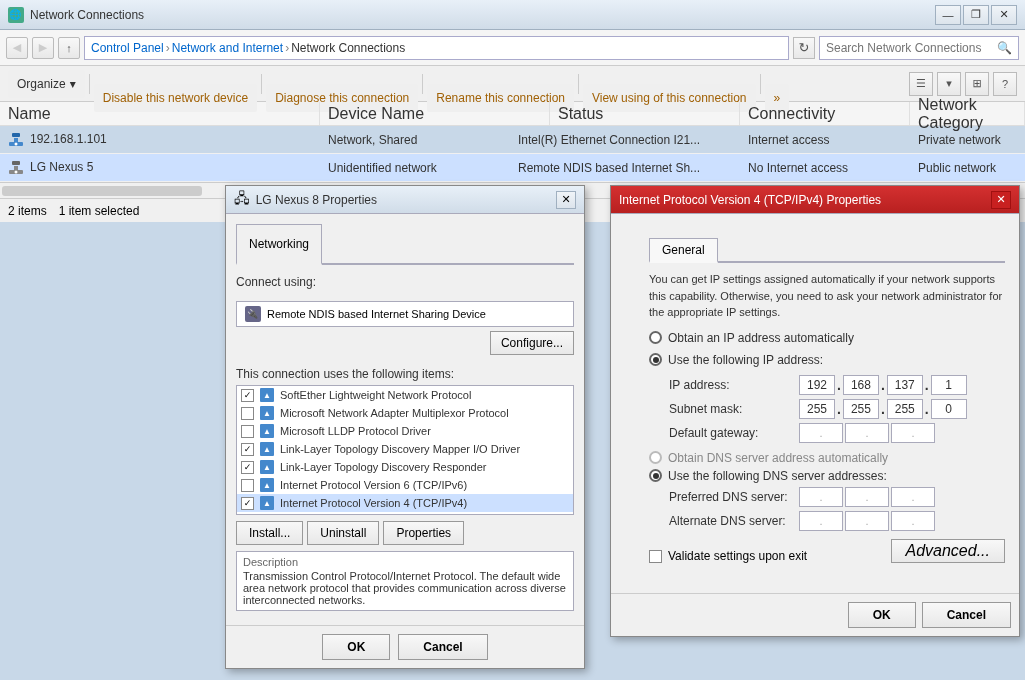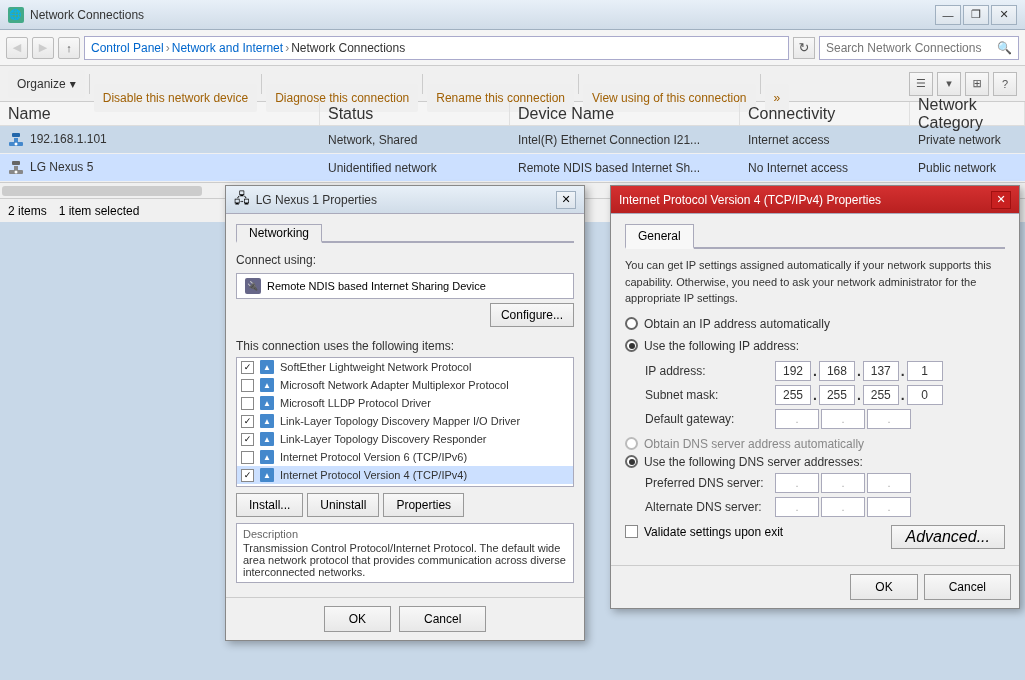--- a/index.html
+++ b/index.html
@@ -60,41 +60,41 @@
     .dialog-overlay { position: absolute; top: 0; left: 0; right: 0; bottom: 0; pointer-events: none; }
 
     
     .dialog { position: absolute; background: #f0f0f0; border: 1px solid #888; box-shadow: 3px 3px 8px rgba(0,0,0,0.3); pointer-events: all; }
     .dialog-title-bar { background: linear-gradient(to bottom, #e8f0f8, #d0dce8); height: 28px; display: flex; align-items: center; justify-content: space-between; padding: 0 8px; border-bottom: 1px solid #aab; }
     .dialog-title-icon { font-size: 14px; margin-right: 6px; }
     .dialog-title-text { font-size: 12px; color: #333; }
     .dialog-close { width: 20px; height: 18px; display: flex; align-items: center; justify-content: center; border: 1px solid #a0b0c0; background: linear-gradient(to bottom, #f0f4f8, #dce4ec); cursor: pointer; font-size: 11px; }
     .dialog-body { padding: 10px; }
     .dialog-tab-bar { display: flex; border-bottom: 2px solid #aab; margin-bottom: 10px; }
-    .dialog-tab { padding: 1px 12px; border: 1px solid #aab; border-bottom: none; background: #e0e8f0; font-size: 12px; cursor: pointer; margin-right: -1px; }
+    .dialog-tab { padding: 12px 12px; border: 1px solid #aab; border-bottom: none; background: #e0e8f0; font-size: 12px; cursor: pointer; margin-right: -1px; }
     .dialog-tab.active { background: #f0f0f0; border-bottom: 2px solid #f0f0f0; margin-bottom: -2px; font-weight: 500; }
-    .connect-using { font-size: 12px; color: #333; margin-bottom: 6px; }
+    .connect-using { font-size: 12px; color: #333; margin-bottom: 12px; }
     .adapter-box { background: white; border: 1px solid #aab; padding: 4px 8px; display: flex; align-items: center; gap: 6px; margin-bottom: 4px; }
     .adapter-icon { width: 16px; height: 16px; background: #668; border-radius: 2px; color: white; font-size: 9px; display: flex; align-items: center; justify-content: center; }
     .configure-btn { margin-left: auto; height: 24px; padding: 0 10px; border: 1px solid #999; background: linear-gradient(to bottom, #f8f8f8, #e8e8e8); cursor: pointer; font-size: 12px; display: flex; align-items: center; margin-bottom: 6px; }
     .items-label { font-size: 12px; color: #333; margin-bottom: 4px; }
     .items-list { background: white; border: 1px solid #aab; height: 130px; overflow-y: auto; }
     .item-row { display: flex; align-items: center; gap: 6px; padding: 2px 4px; font-size: 12px; cursor: pointer; }
     .item-row.selected-item { background: #cce0ff; }
     .item-checkbox { width: 13px; height: 13px; border: 1px solid #888; background: white; display: flex; align-items: center; justify-content: center; font-size: 9px; flex-shrink: 0; }
     .item-checkbox.checked { background: #fff; }
     .item-icon { width: 14px; height: 14px; background: #4488cc; border-radius: 1px; flex-shrink: 0; display: flex; align-items: center; justify-content: center; color: white; font-size: 8px; }
     .item-label { font-size: 11px; color: #333; }
     .dialog-action-btns { display: flex; gap: 4px; margin-top: 6px; }
     .action-btn { height: 24px; padding: 0 12px; border: 1px solid #999; background: linear-gradient(to bottom, #f8f8f8, #e8e8e8); cursor: pointer; font-size: 12px; display: flex; align-items: center; }
     .desc-box { border: 1px solid #aab; background: white; padding: 4px 6px; margin-top: 6px; }
     .desc-label { font-size: 11px; color: #666; margin-bottom: 2px; }
     .desc-text { font-size: 11px; color: #333; }
     .dialog-footer { display: flex; justify-content: center; gap: 8px; padding: 8px; border-top: 1px solid #ccc; margin-top: 4px; }
-    .footer-btn { height: 26px; padding: 0 24px; border: 1px solid #999; background: linear-gradient(to bottom, #f8f8f8, #e8e8e8); cursor: pointer; font-size: 12px; display: flex; align-items: center; }
+    .footer-btn { height: 26px; padding: 0 24px; border: 1px solid #999; background: linear-gradient(to bottom, #f8f8f8, #e8e8e8); cursor: pointer; font-size: 12px; display: flex; align-items: center; font-weight: bold; }
 
     
     .ipv4-dialog { top: 185px; left: 610px; width: 410px; }
     .ipv4-title-bar { background: linear-gradient(to bottom, #d43030, #b82020); justify-content: space-between; }
     .ipv4-title-text { color: white; }
     .ipv4-close { background: #c82020; border-color: #a01010; color: white; }
     .general-tab-bar { display: flex; border-bottom: 2px solid #aab; margin-bottom: 8px; }
     .general-tab { padding: 4px 12px; border: 1px solid #aab; border-bottom: none; background: #e0e8f0; font-size: 12px; cursor: pointer; }
     .general-tab.active { background: #f8f8f8; border-bottom: 2px solid #f8f8f8; margin-bottom: -2px; }
     .info-text { font-size: 11px; color: #333; line-height: 1.5; margin-bottom: 10px; }
@@ -104,21 +104,21 @@
     .radio-circle.selected::after { content: ''; width: 6px; height: 6px; border-radius: 50%; background: #333; }
     .radio-circle.disabled { border-color: #bbb; }
     .ip-fields { margin-left: 20px; margin-bottom: 8px; }
     .ip-field-row { display: flex; align-items: center; margin-bottom: 4px; }
     .ip-label { width: 130px; font-size: 12px; color: #333; }
     .ip-input-group { display: flex; align-items: center; gap: 2px; }
     .ip-octet { width: 36px; height: 20px; border: 1px solid #aab; text-align: center; font-size: 12px; color: #333; background: white; }
     .ip-dot { font-size: 14px; color: #333; font-weight: bold; }
     .ip-octet.empty { color: #aaa; }
     .dns-section { margin-top: 8px; }
-    .validate-row { display: flex; align-items: flex-start; gap: 6px; margin-top: 8px; }
+    .validate-row { display: flex; align-items: flex-end; gap: 6px; margin-top: 8px; }
     .checkbox-square { width: 13px; height: 13px; border: 1px solid #888; background: white; flex-shrink: 0; }
     .advanced-btn { margin-left: auto; height: 24px; padding: 0 14px; border: 1px solid #999; background: linear-gradient(to bottom, #f8f8f8, #e8e8e8); cursor: pointer; font-size: 16px; font-style: italic; }
     .ipv4-footer { display: flex; justify-content: flex-end; gap: 6px; padding: 8px; border-top: 1px solid #ccc; margin-top: 6px; }
 
     .path-arrow { color: #888; margin: 0 2px; }
     .path-link { color: #0066cc; text-decoration: none; text-align: right; }
   </style>
 </head>
 <body>
 
@@ -170,22 +170,22 @@
   <div class="toolbar-right">
     <button class="view-btn">☰</button>
     <button class="view-btn">▾</button>
     <button class="view-btn">⊞</button>
     <button class="view-btn">?</button>
   </div>
 </div>
 
 <div class="col-headers">
   <div class="col-header col-name">Name</div>
+  <div class="col-header col-device">Device Name</div>
   <div class="col-header col-status">Status</div>
-  <div class="col-header col-device">Device Name</div>
   <div class="col-header col-connectivity">Connectivity</div>
   <div class="col-header col-netcat">Network Category</div>
 </div>
 
 <div class="list-area">
   <div class="list-row">
     <div class="row-cell row-name">
       <div class="net-icon">
         <svg width="16" height="16" viewBox="0 0 16 16">
             <rect x="1" y="10" width="14" height="4" rx="1" fill="#4488cc"></rect>
@@ -234,21 +234,21 @@
     <button class="status-view-btn">⊞</button>
   </div>
 </div>
 
 <div class="dialog-overlay">
 
   <div class="dialog" style="top:185px; left:225px; width:360px;">
     <div class="dialog-title-bar">
       <div style="display:flex; align-items:center;">
         <span class="dialog-title-icon">🖧</span>
-        <span class="dialog-title-text">LG Nexus 1 Properties</span>
+        <span class="dialog-title-text">LG Nexus 8 Properties</span>
       </div>
       <button class="dialog-close">✕</button>
     </div>
     <div class="dialog-body">
       <div class="dialog-tab-bar">
         <div class="dialog-tab active">Networking</div>
       </div>
       <div class="connect-using">Connect using:</div>
       <div class="adapter-box">
         <div class="adapter-icon">🔌</div>
@@ -311,21 +311,21 @@
     </div>
   </div>
 
   <div class="dialog ipv4-dialog">
     <div class="dialog-title-bar ipv4-title-bar">
       <div style="display:flex; align-items:center;">
         <span class="dialog-title-text ipv4-title-text">Internet Protocol Version 4 (TCP/IPv4) Properties</span>
       </div>
       <button class="dialog-close ipv4-close">✕</button>
     </div>
-    <div class="dialog-body" style="padding:10px 14px;">
+    <div class="dialog-body" style="padding:24px 14px;margin-left:24px;">
       <div class="general-tab-bar">
         <div class="general-tab active">General</div>
       </div>
       <div class="info-text">You can get IP settings assigned automatically if your network supports this capability. Otherwise, you need to ask your network administrator for the appropriate IP settings.</div>
 
       <div class="radio-group">
         <div class="radio-row">
           <div class="radio-circle"></div>
           <span>Obtain an IP address automatically</span>
         </div>

